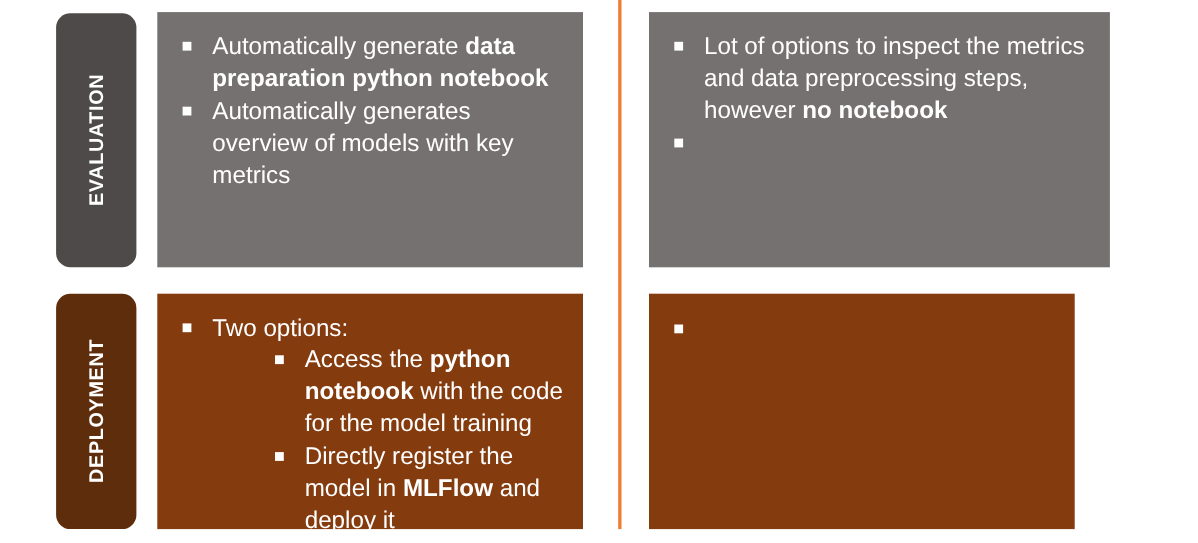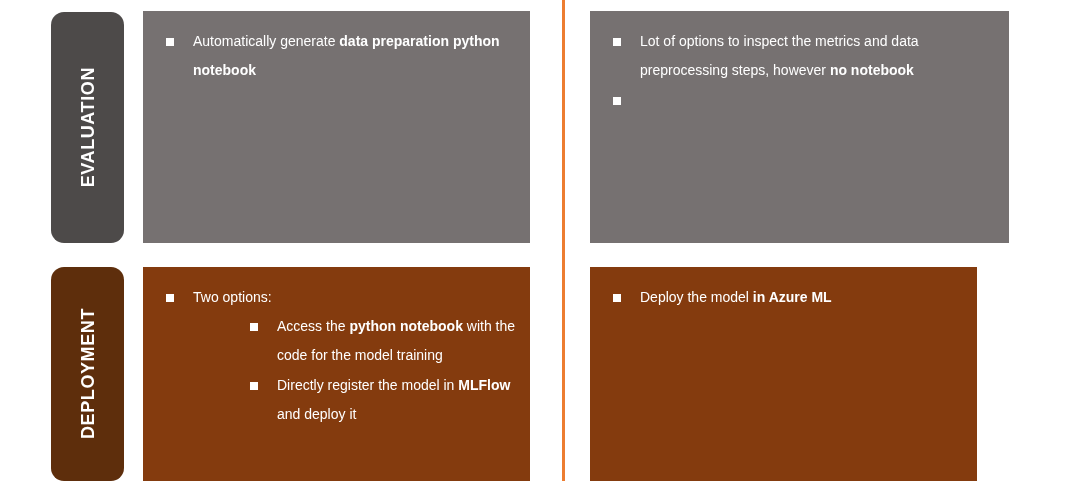--- a/index.html
+++ b/index.html
@@ -83,21 +83,21 @@
     margin: 0;
     padding: 0;
   }
   ul.bl.nested {
     margin: 0 0 0 48px;
   }
   li.bi {
     position: relative;
     padding-left: 36px;
     color: #ffffff;
-    font-size: 14px;
+    font-size: 22px;
     line-height: 29px;
     margin: 0 0 1px 0;
   }
   li.bi > .sq {
     position: absolute;
     left: 9px;
     top: 11px;
     width: 8px;
     height: 8px;
     background: #ffffff;
@@ -111,20 +111,21 @@
 
   <div class="divider"></div>
 
   <div class="tab tab-eval">
     <span class="tab-label">EVALUATION</span>
   </div>
 
   <div class="panel panel-gray p-tl">
     <ul class="bl">
         <li class="bi"><span class="sq"></span><span><span>Automatically generate </span><b class="em">data preparation python notebook</b></span></li>
+        <li class="bi"><span class="sq"></span><span><span>Automatically generates overview of models with key metrics</span></span></li>
       </ul>
   </div>
 
   <div class="panel panel-gray p-tr">
     <ul class="bl">
         <li class="bi"><span class="sq"></span><span><span>Lot of options to inspect the metrics and data preprocessing steps, however </span><b class="em">no notebook</b></span></li>
         <li class="bi"><span class="sq"></span></li>
       </ul>
   </div>
 
@@ -136,17 +137,17 @@
     <ul class="bl">
         <li class="bi"><span class="sq"></span><span><span>Two options:</span></span><ul class="bl nested">
             <li class="bi"><span class="sq"></span><span><span>Access the </span><b class="em">python notebook</b><span> with the code for the model training</span></span></li>
             <li class="bi"><span class="sq"></span><span><span>Directly register the model in </span><b class="em">MLFlow</b><span> and deploy it</span></span></li>
           </ul></li>
       </ul>
   </div>
 
   <div class="panel panel-brown p-br">
     <ul class="bl">
-        <li class="bi"><span class="sq"></span><span><span>Deploy the model </span><b class="em">in Azure ML</b></span></li>
+        <li class="bi"><span class="sq"></span></li>
       </ul>
   </div>
 
 </div>
 
 </body></html>

